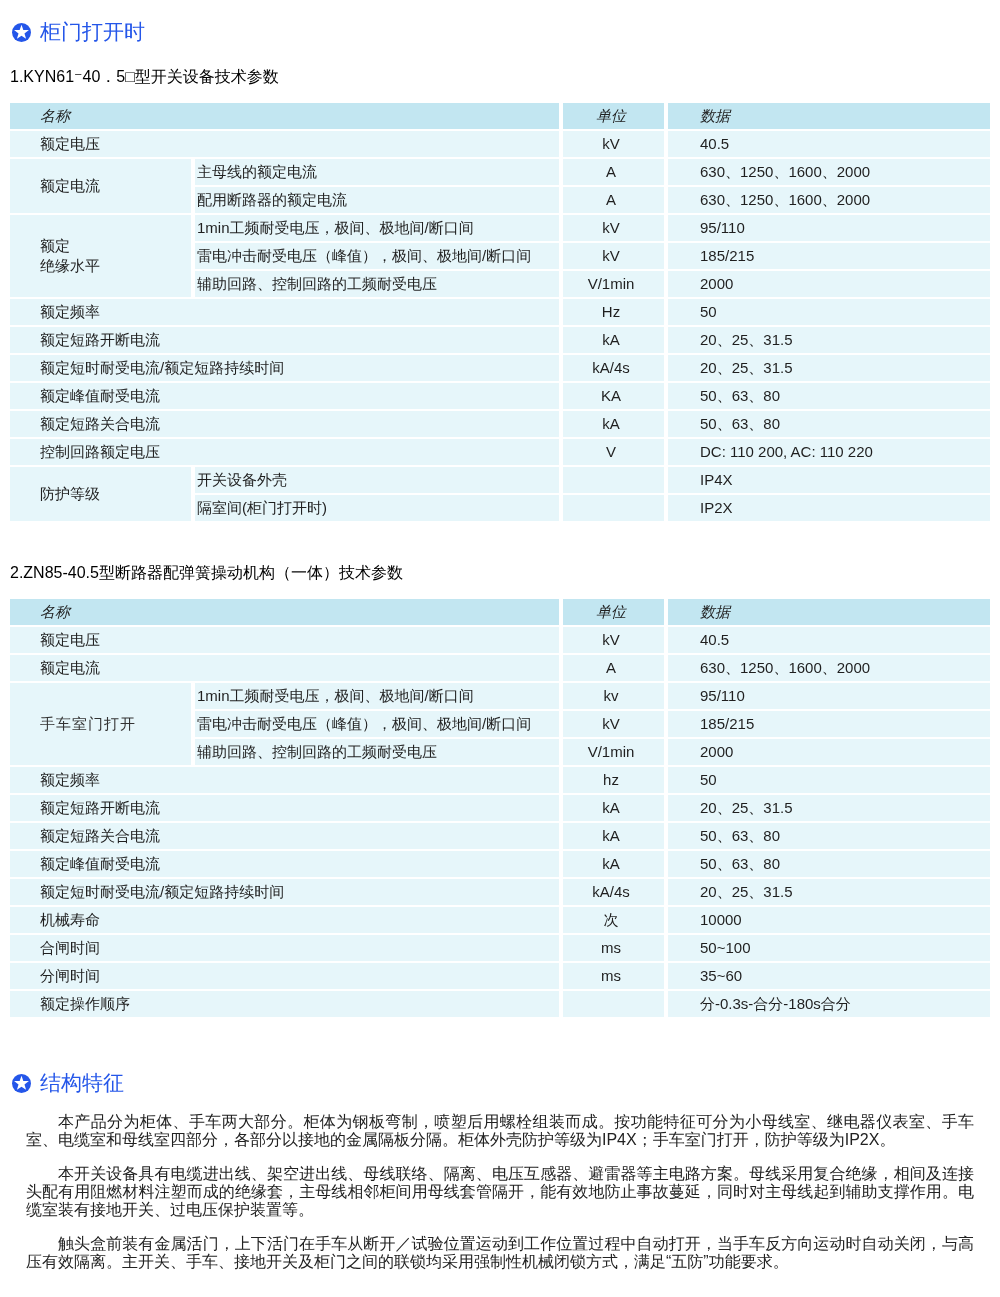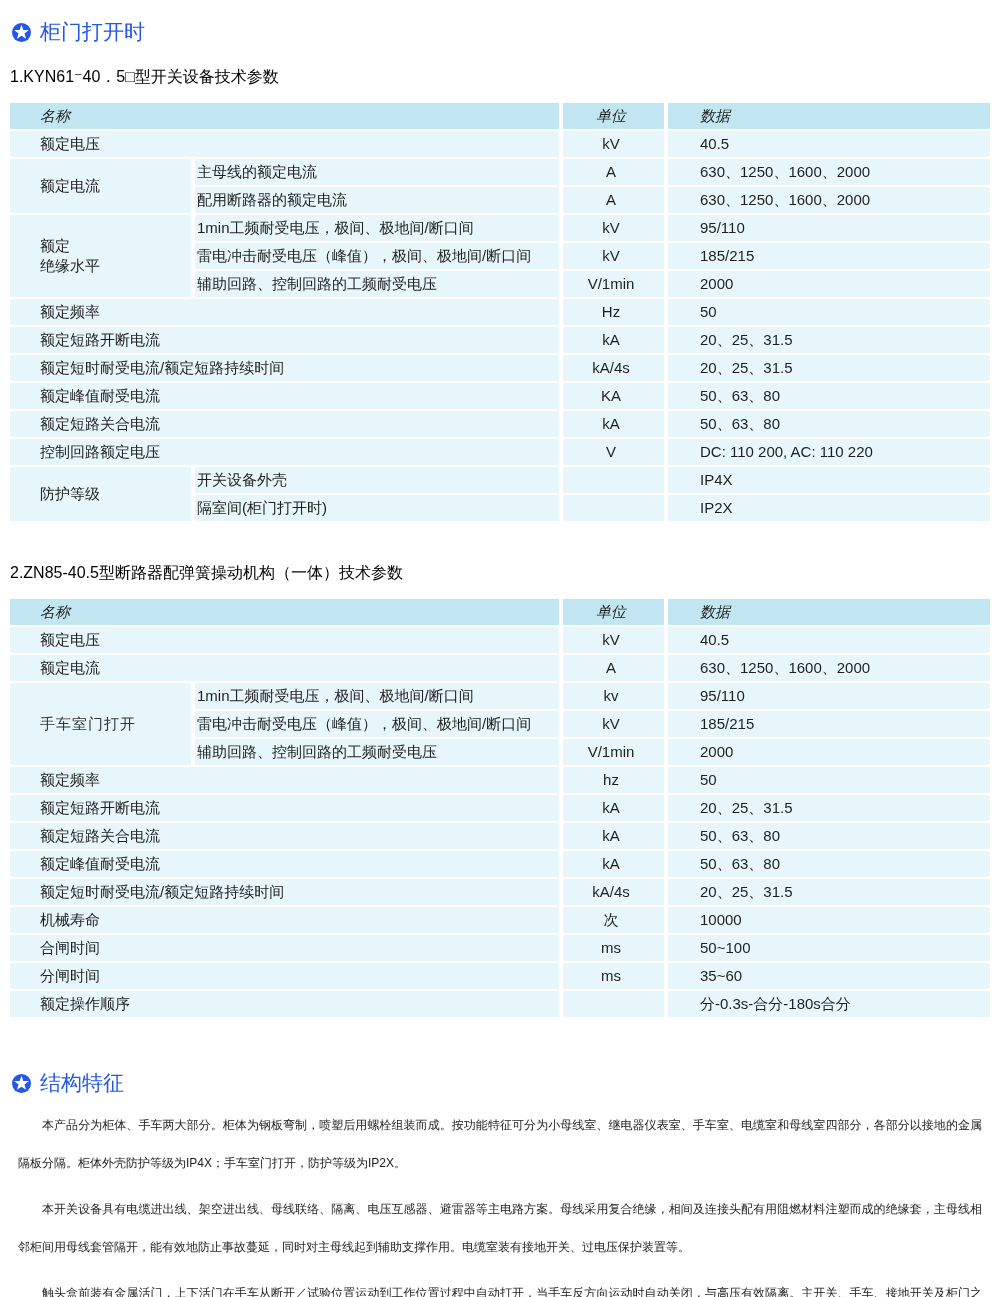--- a/index.html
+++ b/index.html
@@ -58,23 +58,23 @@
   table.params .cell-group{padding-left:30px;white-space:pre-line;}
   table.params .col-unit{text-align:center;padding-left:2px;padding-right:7px;}
   table.params .col-data{padding-left:32px;}
   table.params .serif{
     font-family:"Liberation Serif","DejaVu Serif",serif;
     letter-spacing:1px;color:#333;
   }
   .sec-head.second{margin-top:50px;}
   .body-text{margin-top:9px;}
   .body-text p{
-    margin:8px;
-    font-size:12px;
-    line-height:38px;
+    margin:16px;
+    font-size:16px;
+    line-height:18px;
     text-align:justify;
     text-indent:2em;
     color:#222;
   }
 </style>
 </head>
 <body>
 
 <div class="page">
 

